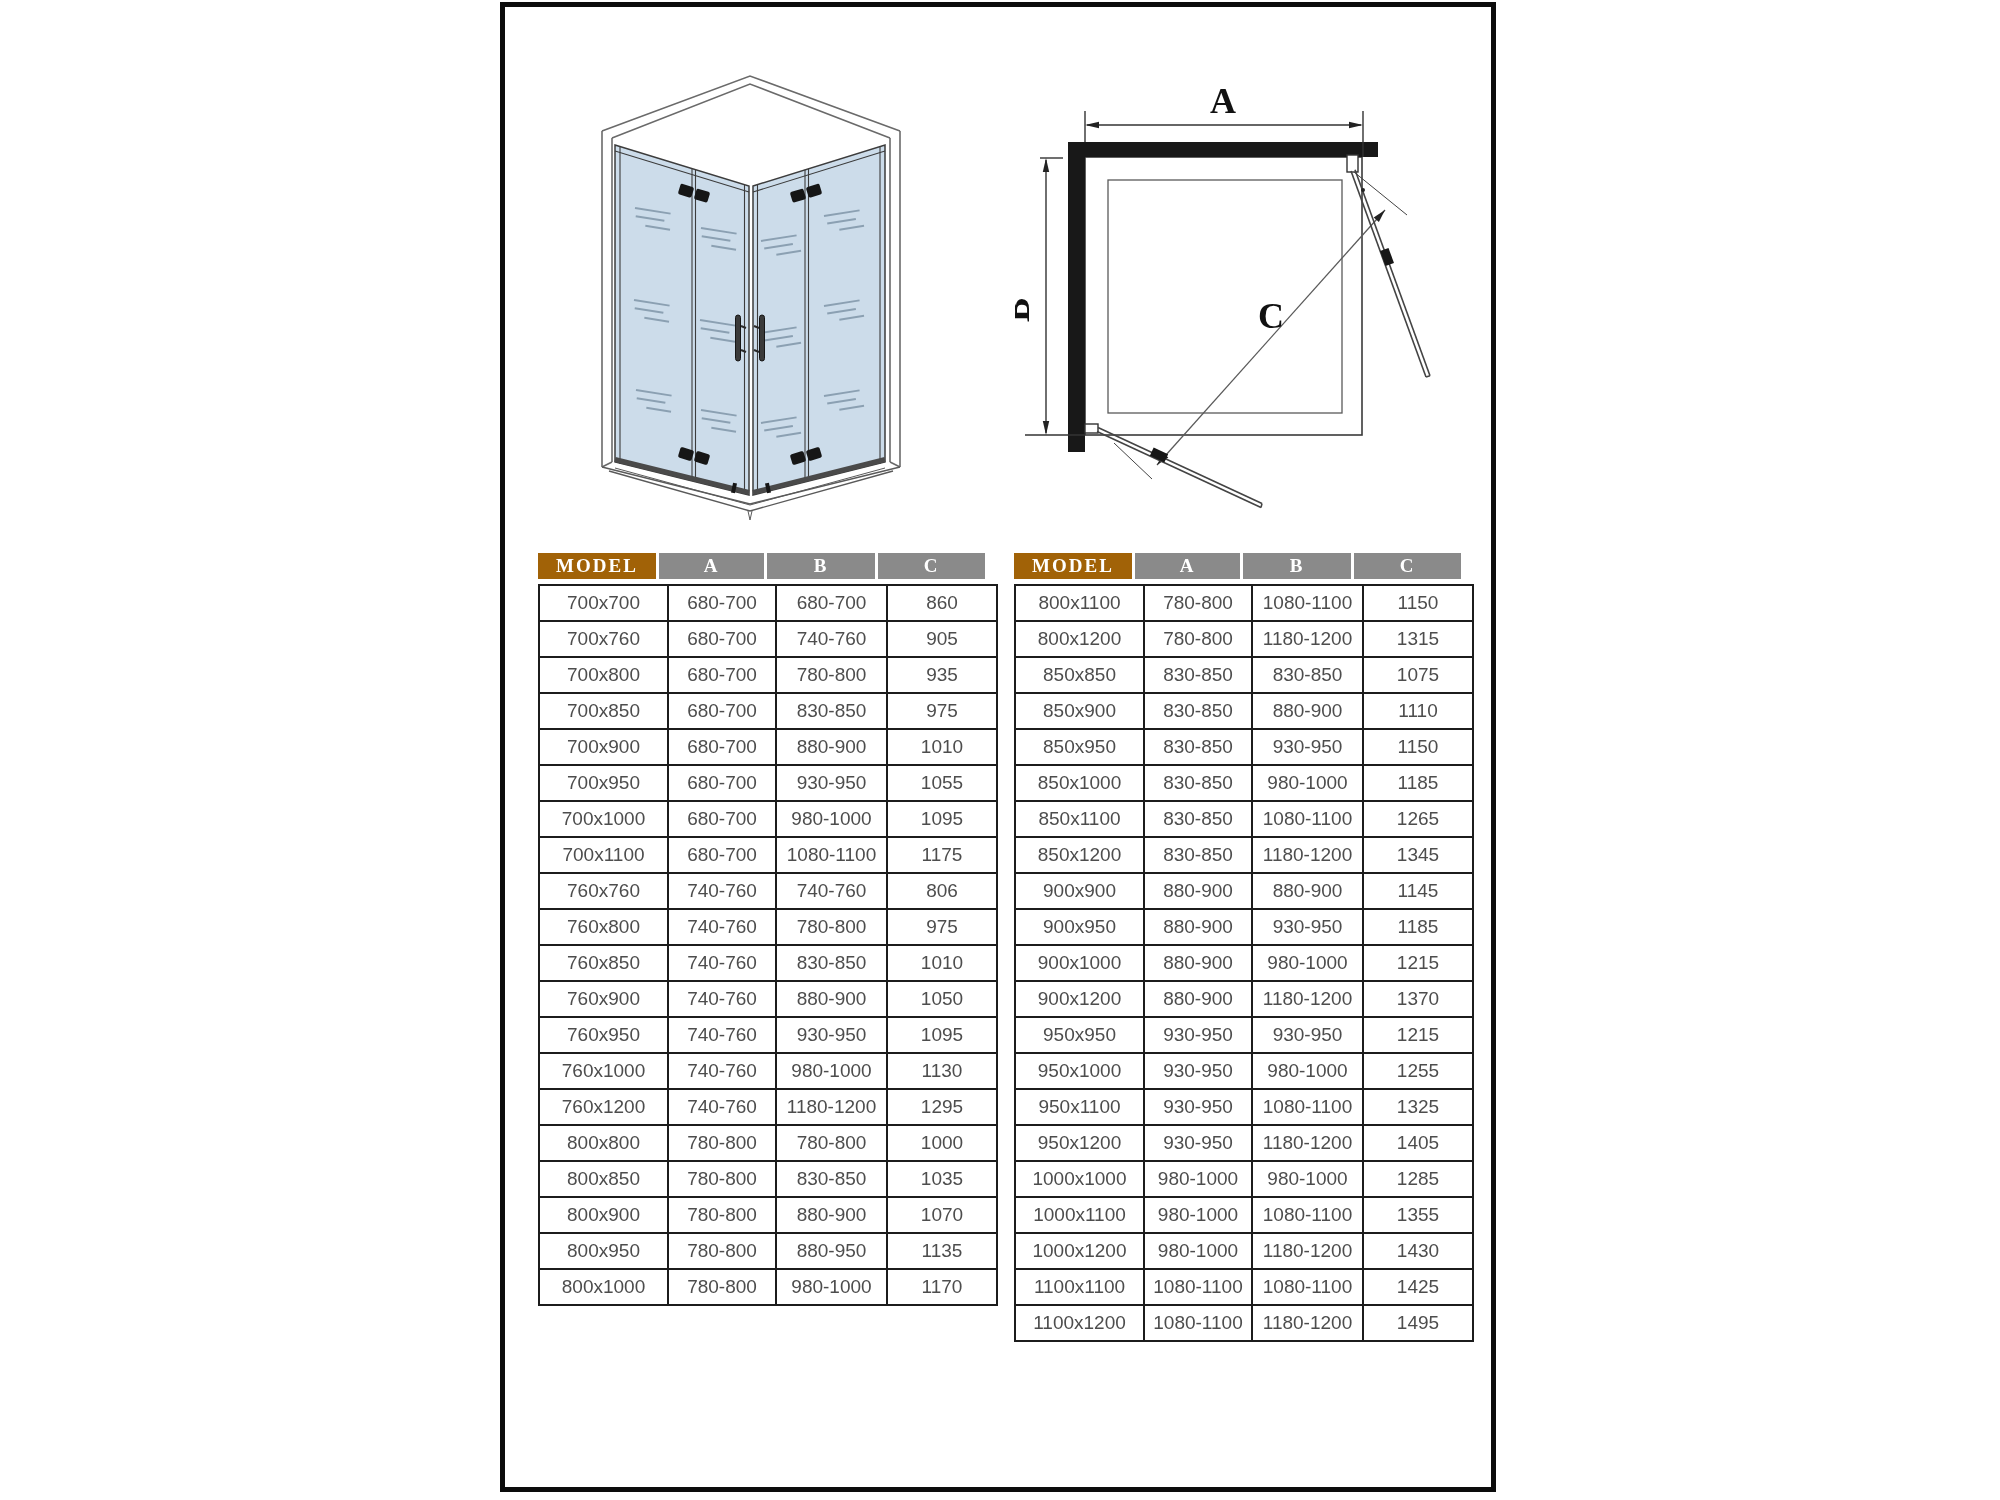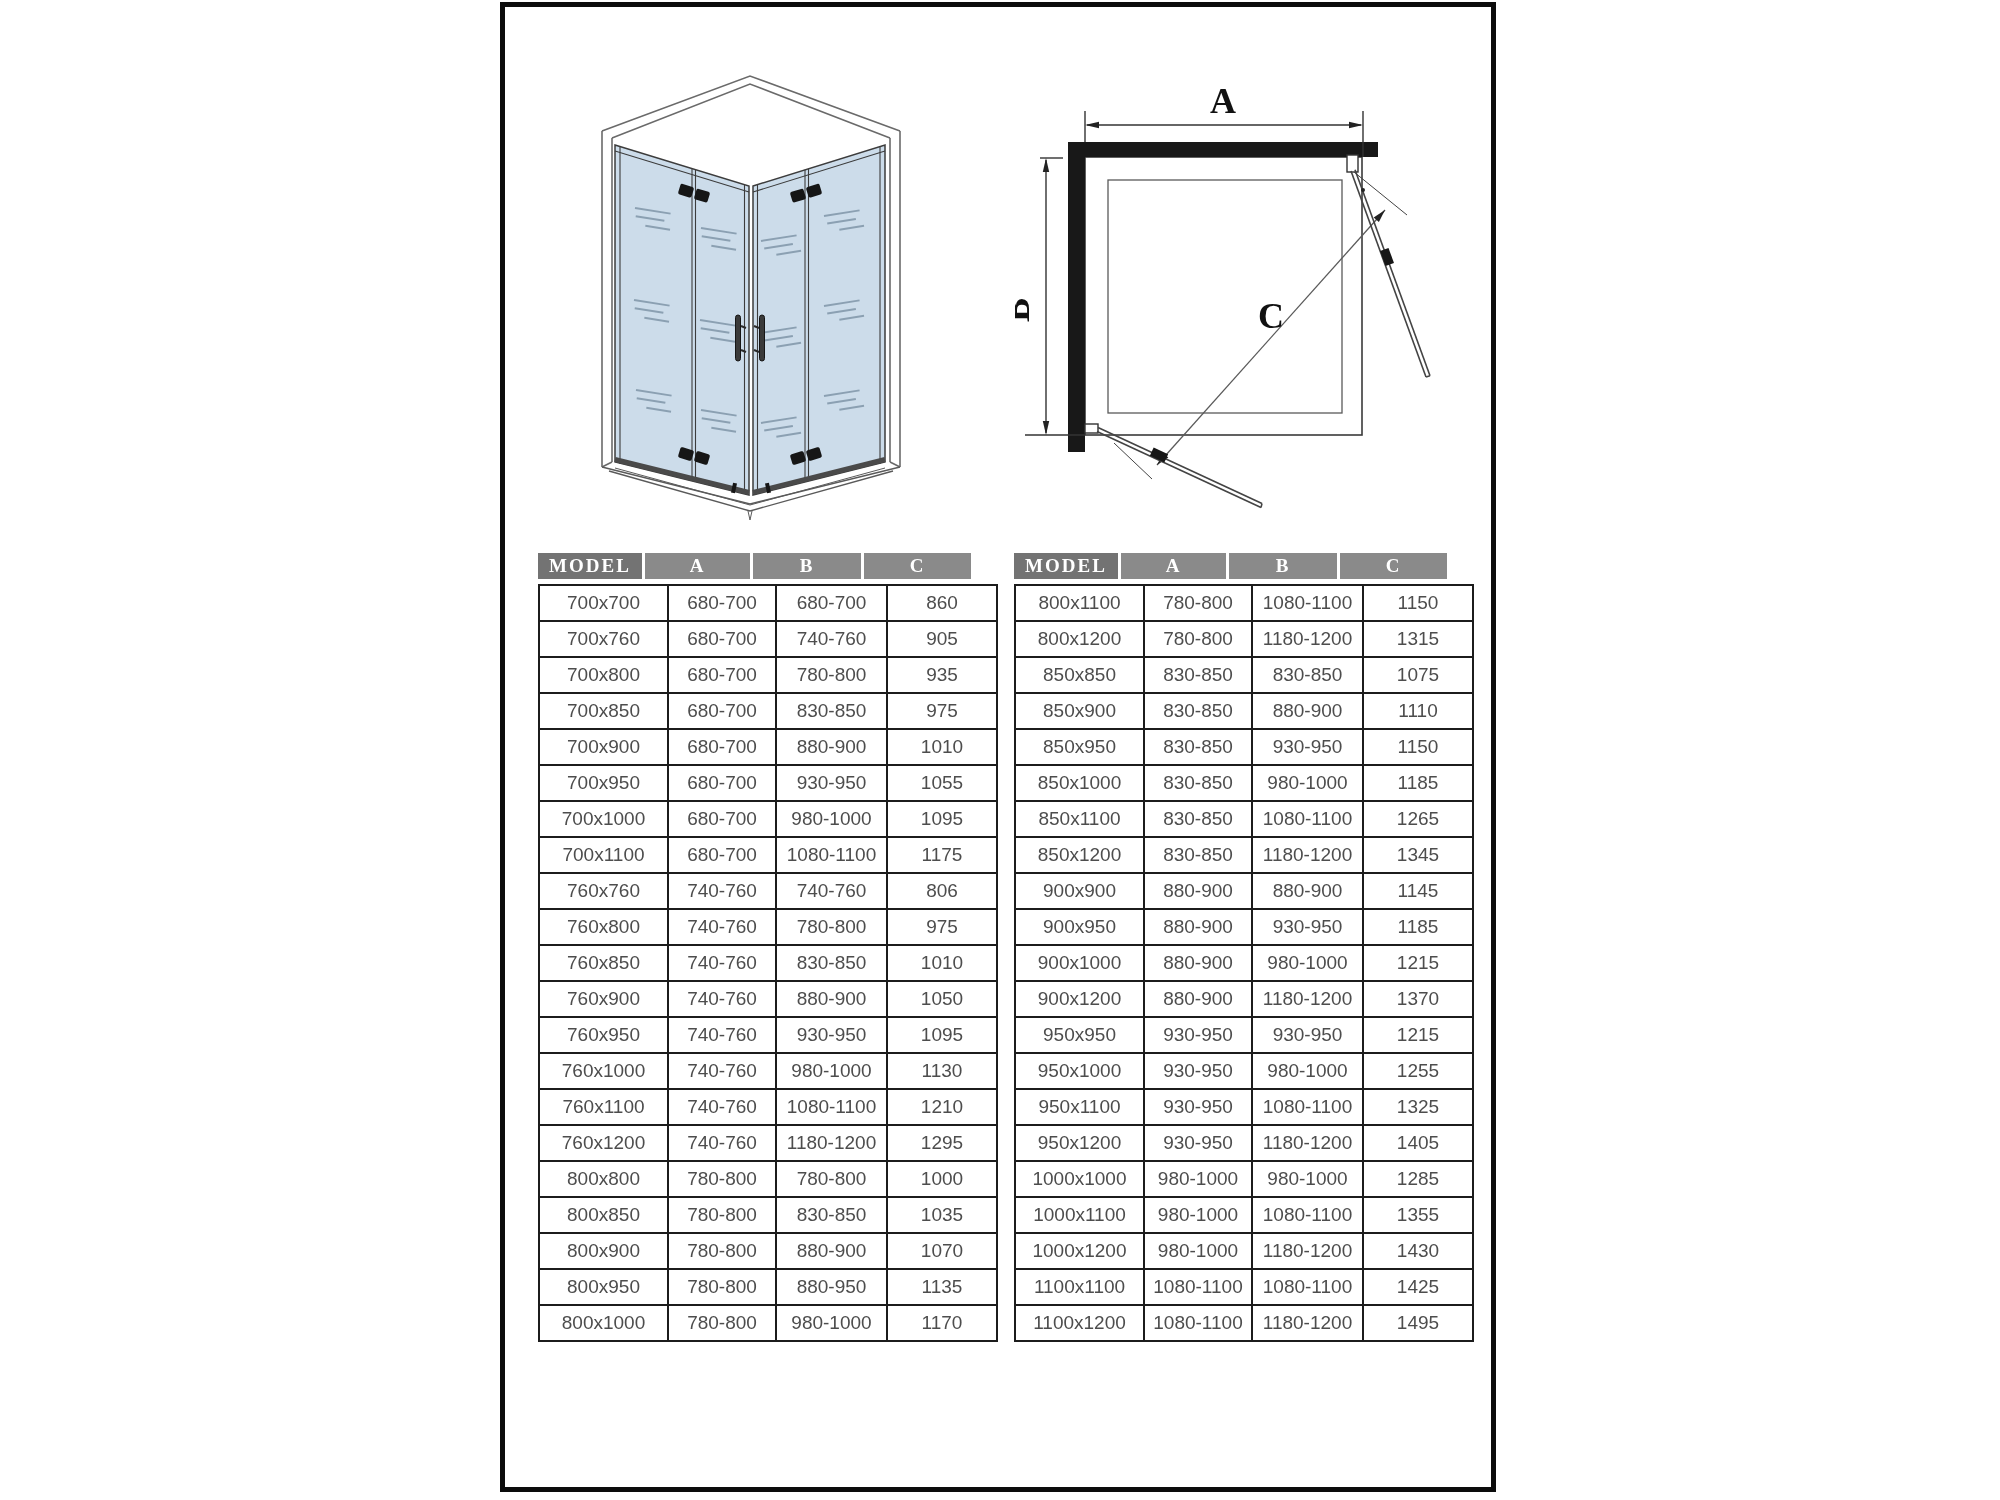--- a/index.html
+++ b/index.html
@@ -20,21 +20,21 @@
   #table-left{left:538px;top:553px;width:458px;}
   #table-right{left:1014px;top:553px;width:458px;}
   .thead{display:flex;height:26px;margin-bottom:5px;}
   .th{
     box-sizing:border-box;height:26px;margin-right:3px;
     display:flex;align-items:center;justify-content:center;
     font-family:"Liberation Serif",serif;font-weight:bold;font-size:19px;
     color:#ffffff;letter-spacing:2px;
   }
   .th:last-child{margin-right:0;}
-  .th-model{width:104px;background:#737373;text-align:center;}
+  .th-model{width:118px;background:#a16207;text-align:center;}
   .th-a{width:105px;background:#8a8a8a;}
   .th-b{width:108px;background:#8a8a8a;}
   .th-c{width:107px;background:#8a8a8a;}
   table.tbody{
     border-collapse:collapse;width:458px;table-layout:fixed;
   }
   table.tbody td{
     border:2px solid #1c1c1c;height:34px;text-align:center;vertical-align:middle;
     font-size:19px;color:#4d4d4d;background:#ffffff;padding:0;
     white-space:nowrap;overflow:hidden;
@@ -298,26 +298,20 @@
           <td>930-950</td>
           <td>1095</td>
         </tr>
         <tr>
           <td>760x1000</td>
           <td>740-760</td>
           <td>980-1000</td>
           <td>1130</td>
         </tr>
         <tr>
-          <td>760x1100</td>
-          <td>740-760</td>
-          <td>1080-1100</td>
-          <td>1210</td>
-        </tr>
-        <tr>
           <td>760x1200</td>
           <td>740-760</td>
           <td>1180-1200</td>
           <td>1295</td>
         </tr>
         <tr>
           <td>800x800</td>
           <td>780-800</td>
           <td>780-800</td>
           <td>1000</td>

